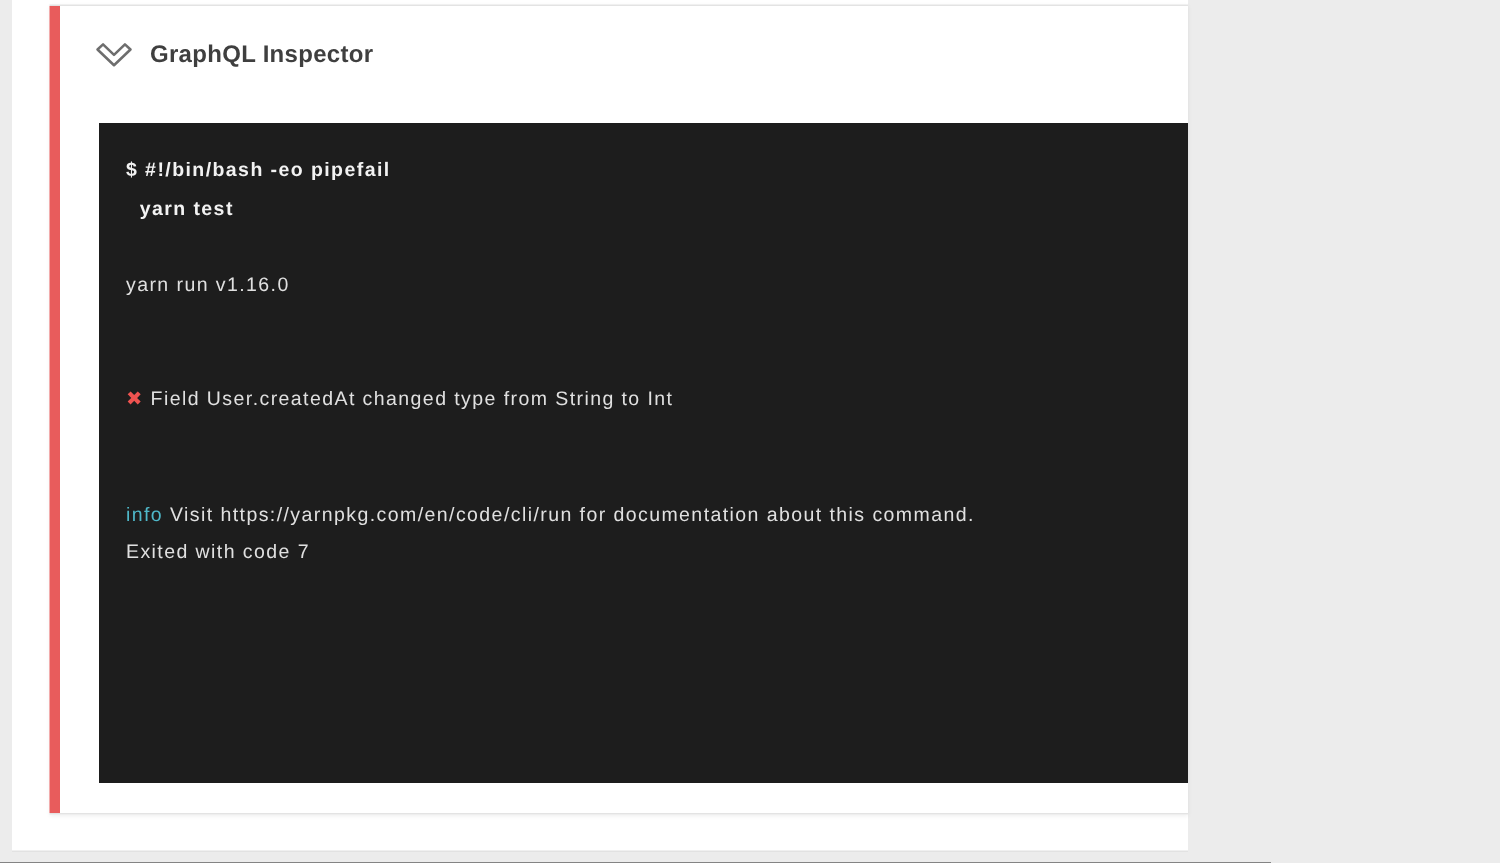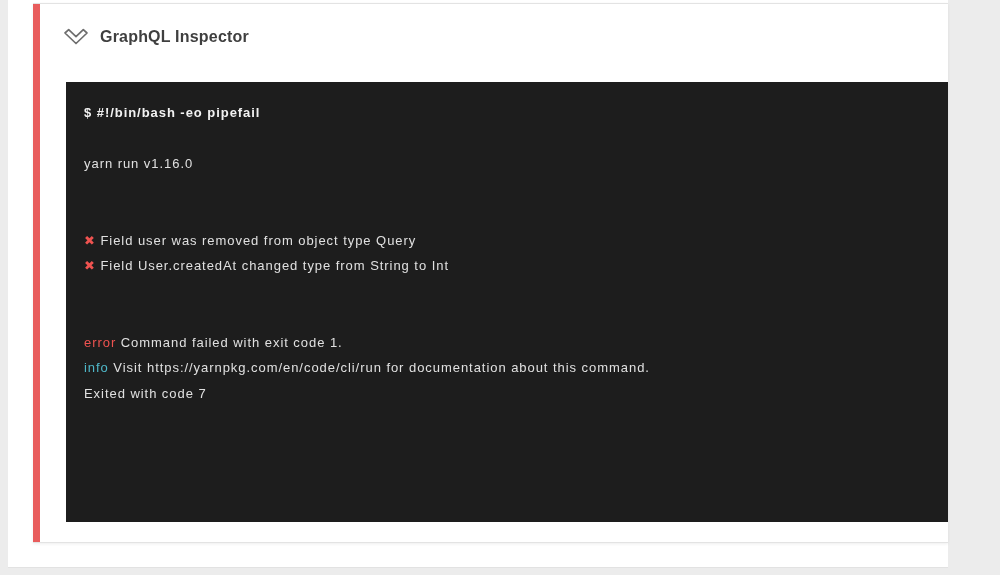--- a/index.html
+++ b/index.html
@@ -13,21 +13,21 @@
     overflow: hidden;
     position: relative;
     font-family: "Liberation Sans", sans-serif;
   }
 
   
   .panel {
     position: absolute;
     left: 8px;
     top: 0;
-    width: 940px;
+    width: 784px;
     height: 567px;
     background: #ffffff;
     border-bottom: 1px solid #e2e2e2;
   }
 
   
   .step-card {
     position: absolute;
     left: 25px;
     top: 3px;
@@ -113,27 +113,26 @@
       <span class="chevron-wrap">
         <svg width="26" height="18" viewBox="0 0 26 18" aria-hidden="true">
           <path d="M2 5 L13 15.5 L24 5 L20.3 1.6 L13 8.6 L5.7 1.6 Z" fill="none" stroke="#6e6e6e" stroke-width="1.7" stroke-linejoin="round"></path>
         </svg>
       </span>
       <span class="card-title">GraphQL Inspector</span>
     </div>
 
     <div class="terminal">
         <div class="term-line"><span class="seg-cmd">$ #!/bin/bash -eo pipefail</span></div>
+        <div class="term-line"><span class="seg-cmd">  yarn test</span></div>
         <div class="term-line">&nbsp;</div>
         <div class="term-line"><span class="seg-out">yarn run v1.16.0</span></div>
         <div class="term-line">&nbsp;</div>
         <div class="term-line">&nbsp;</div>
-        <div class="term-line"><span class="seg-err">✖ </span><span class="seg-out">Field user was removed from object type Query</span></div>
         <div class="term-line"><span class="seg-err">✖ </span><span class="seg-out">Field User.createdAt changed type from String to Int</span></div>
         <div class="term-line">&nbsp;</div>
         <div class="term-line">&nbsp;</div>
-        <div class="term-line"><span class="seg-err">error</span><span class="seg-out"> Command failed with exit code 1.</span></div>
         <div class="term-line"><span class="seg-info">info</span><span class="seg-out"> Visit https://yarnpkg.com/en/code/cli/run for documentation about this command.</span></div>
         <div class="term-line"><span class="seg-out">Exited with code 7</span></div>
       </div>
 
   </div>
 </div>
 
 </body></html>

